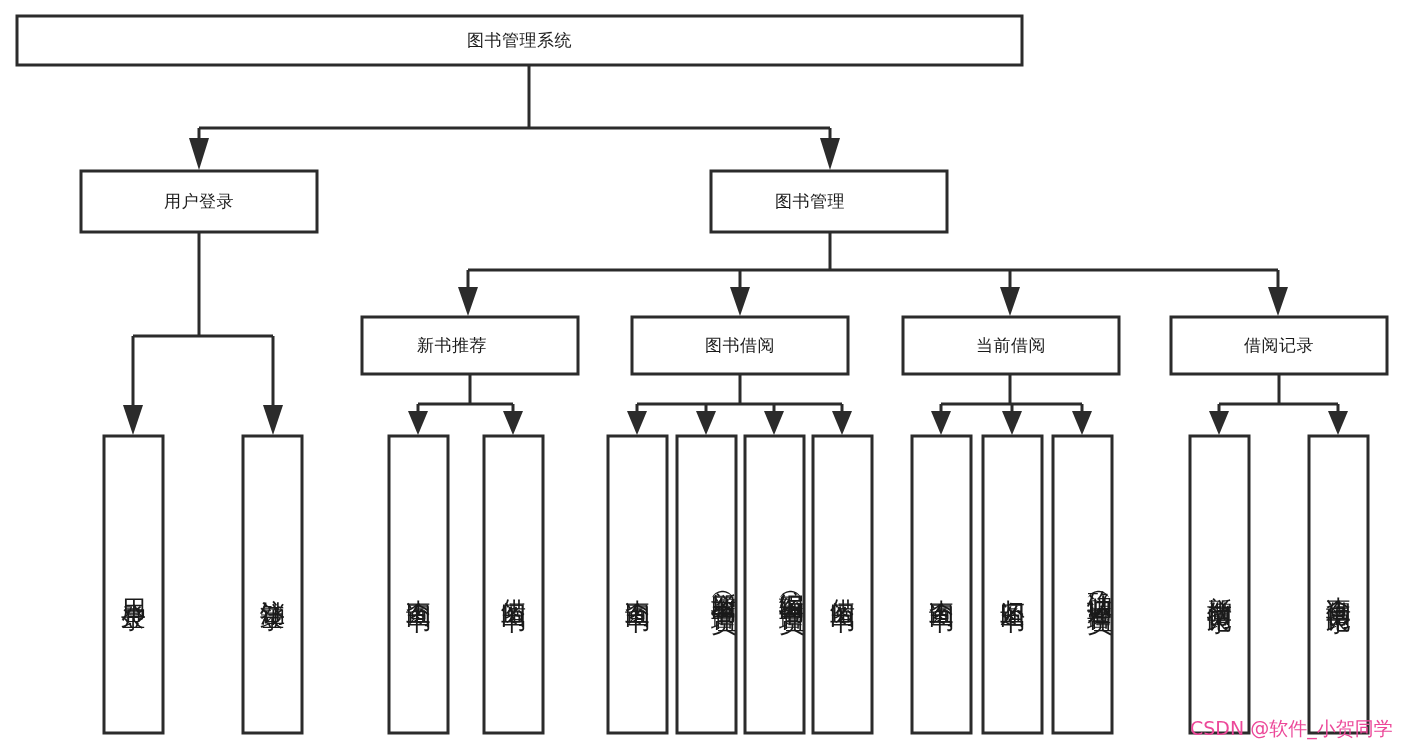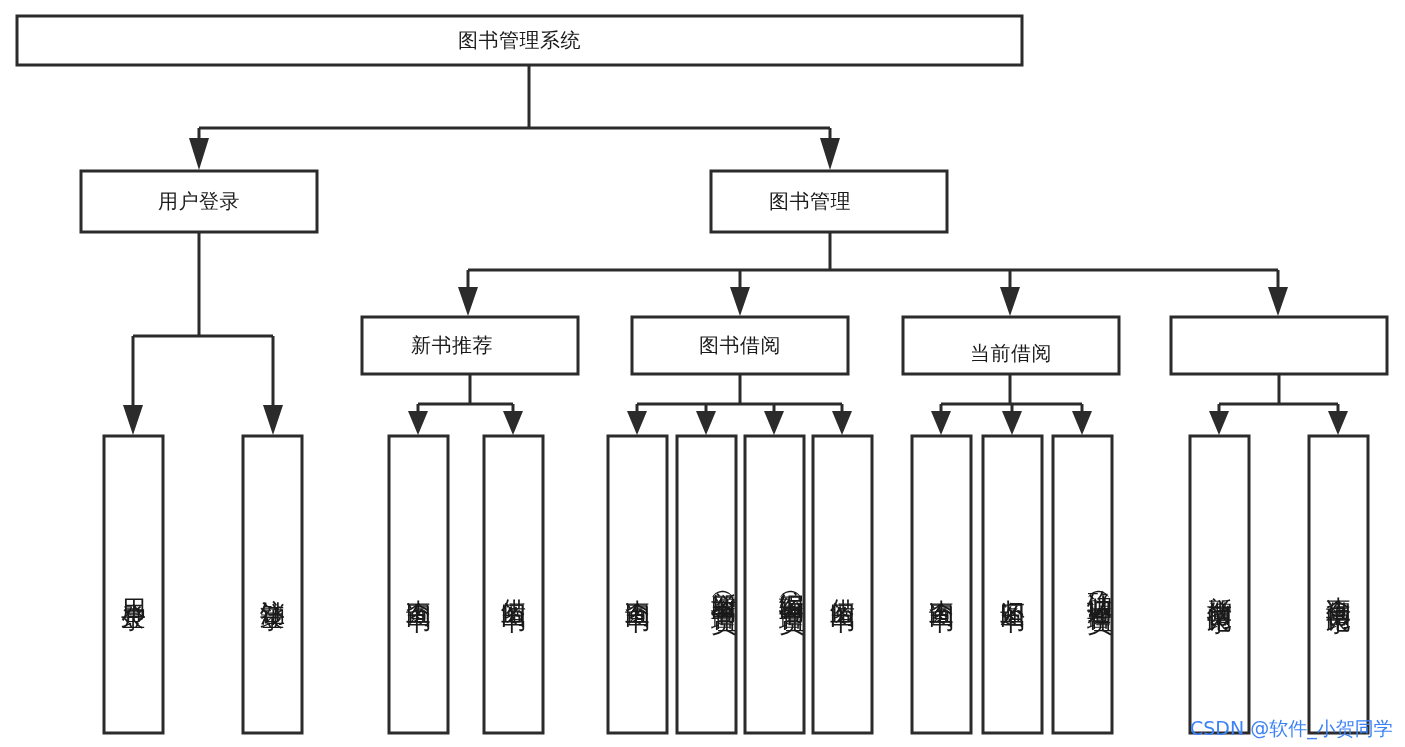--- a/index.html
+++ b/index.html
@@ -46,36 +46,36 @@
     display: flex;
     align-items: center;
     justify-content: center;
     color: #1a1a1a;
     font-family: "DejaVu Sans", "Liberation Sans", sans-serif;
     box-sizing: border-box;
     pointer-events: none;
     white-space: nowrap;
   }
   .label-h {
-    font-size: 20px;
+    font-size: 17px;
     letter-spacing: 0.5px;
   }
   .label-v {
     writing-mode: vertical-rl;
     text-orientation: upright;
     font-size: 25px;
     letter-spacing: 3px;
     line-height: 1;
   }
   .watermark {
     position: absolute;
     left: 1190px;
     top: 716px;
     font-size: 19px;
-    color: #3b82f6;
+    color: #ec4899;
     font-family: "DejaVu Sans", "Liberation Sans", sans-serif;
     white-space: nowrap;
   }
 </style>
 </head>
 <body>
 
 <div id="diagram-root">
 
   <svg id="flow-svg" viewBox="0 0 1405 747">
@@ -183,21 +183,22 @@
 
   </svg>
 
   <div class="node-label label-h" style="left:17px; top:16px; width:1005px; height:49px;">图书管理系统</div>
 
   <div class="node-label label-h" style="left:81px; top:171px; width:236px; height:61px;">用户登录</div>
   <div class="node-label label-h" style="left:711px; top:171px; width:198px; height:61px;">图书管理</div>
 
   <div class="node-label label-h" style="left:356px; top:317px; width:192px; height:57px;">新书推荐</div>
   <div class="node-label label-h" style="left:632px; top:317px; width:216px; height:57px;border-radius:16px;">图书借阅</div>
-  <div class="node-label label-h" style="left:903px; top:317px; width:216px; height:57px;margin-top:8px;">当前借阅</div>
+  <div class="node-label label-h" style="left:903px; top:317px; width:216px; height:57px;">当前借阅</div>
+  <div class="node-label label-h" style="left:1171px; top:317px; width:216px; height:57px;">借阅记录</div>
 
   <div class="node-label label-v" style="left:104px; top:436px; width:59px; height:297px;">用户登录</div>
   <div class="node-label label-v" style="left:243px; top:436px; width:59px; height:297px;">注销登录</div>
 
   <div class="node-label label-v" style="left:389px; top:436px; width:59px; height:297px;">查询图书</div>
   <div class="node-label label-v" style="left:484px; top:436px; width:59px; height:297px;">借阅图书</div>
 
   <div class="node-label label-v" style="left:608px; top:436px; width:59px; height:297px;">查询图书</div>
   <div class="node-label label-v" style="left:677px; top:440px; width:59px; height:289px; align-items:flex-start;">新增图书（管理员）</div>
   <div class="node-label label-v" style="left:745px; top:440px; width:59px; height:289px; align-items:flex-start;">编辑图书（管理员）</div>

